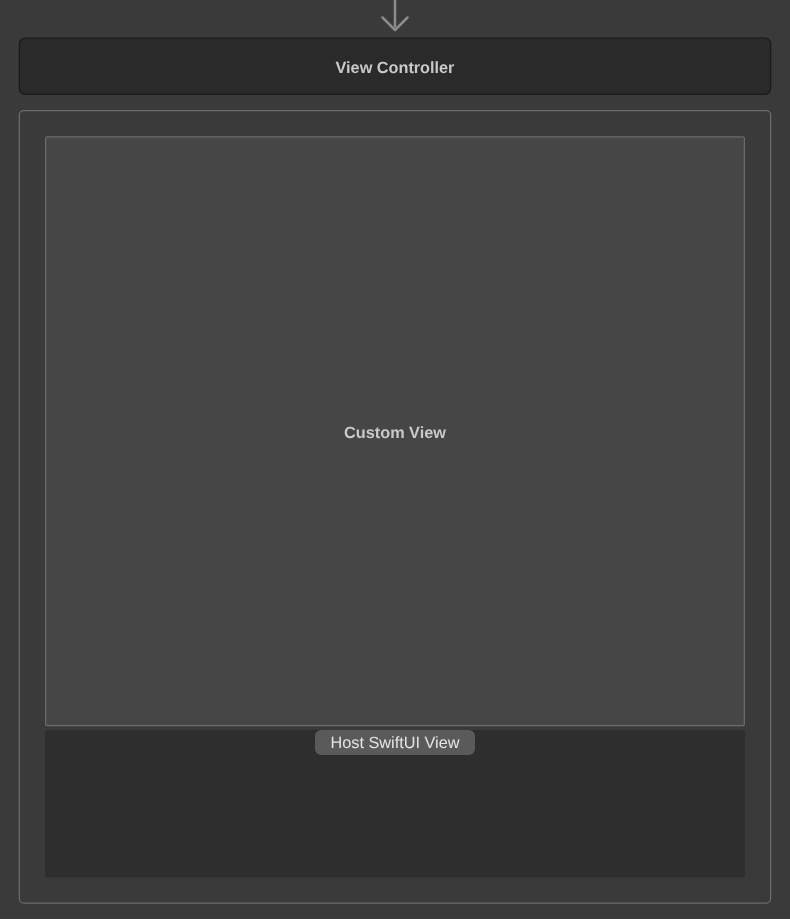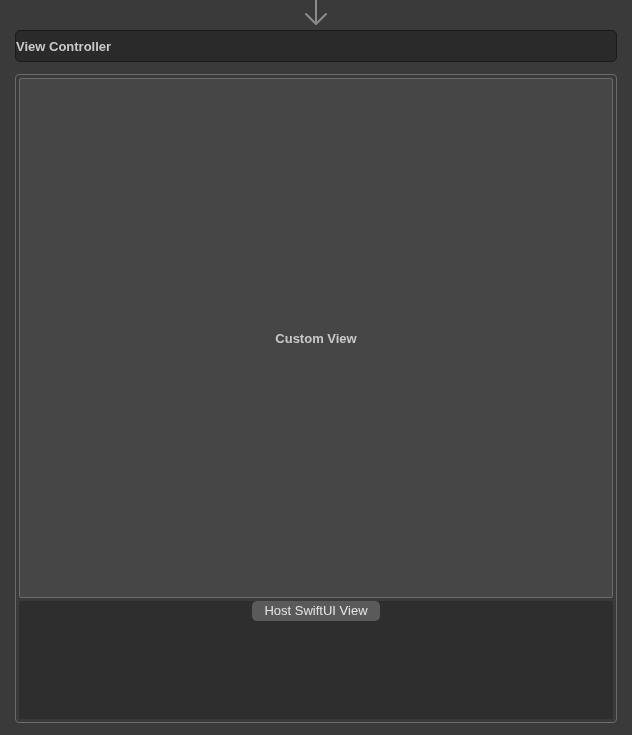--- a/index.html
+++ b/index.html
@@ -21,38 +21,38 @@
   .arrow-wrap {
     display: flex;
     justify-content: center;
     height: 30px;
   }
   .arrow-svg {
     width: 40px;
     height: 30px;
   }
   .title-bar {
-    height: 32px;
+    height: 46px;
     background: #2a2a2a;
     border: 1px solid #1a1a1a;
     border-radius: 5px;
     display: flex;
     align-items: center;
-    justify-content: flex-start;
+    justify-content: center;
     color: #c9c9c9;
     font-size: 13px;
     font-weight: 600;
     margin-bottom: 12px;
     cursor: pointer;
   }
   .scene-container {
     flex: 1;
     border: 1px solid #6b6b6b;
     border-radius: 4px;
-    padding: 3px;
+    padding: 20px;
     display: flex;
     flex-direction: column;
     gap: 3px;
   }
   .custom-view {
     flex: 1;
     background: #464646;
     border: 1px solid #6b6b6b;
     border-radius: 2px;
     display: flex;

